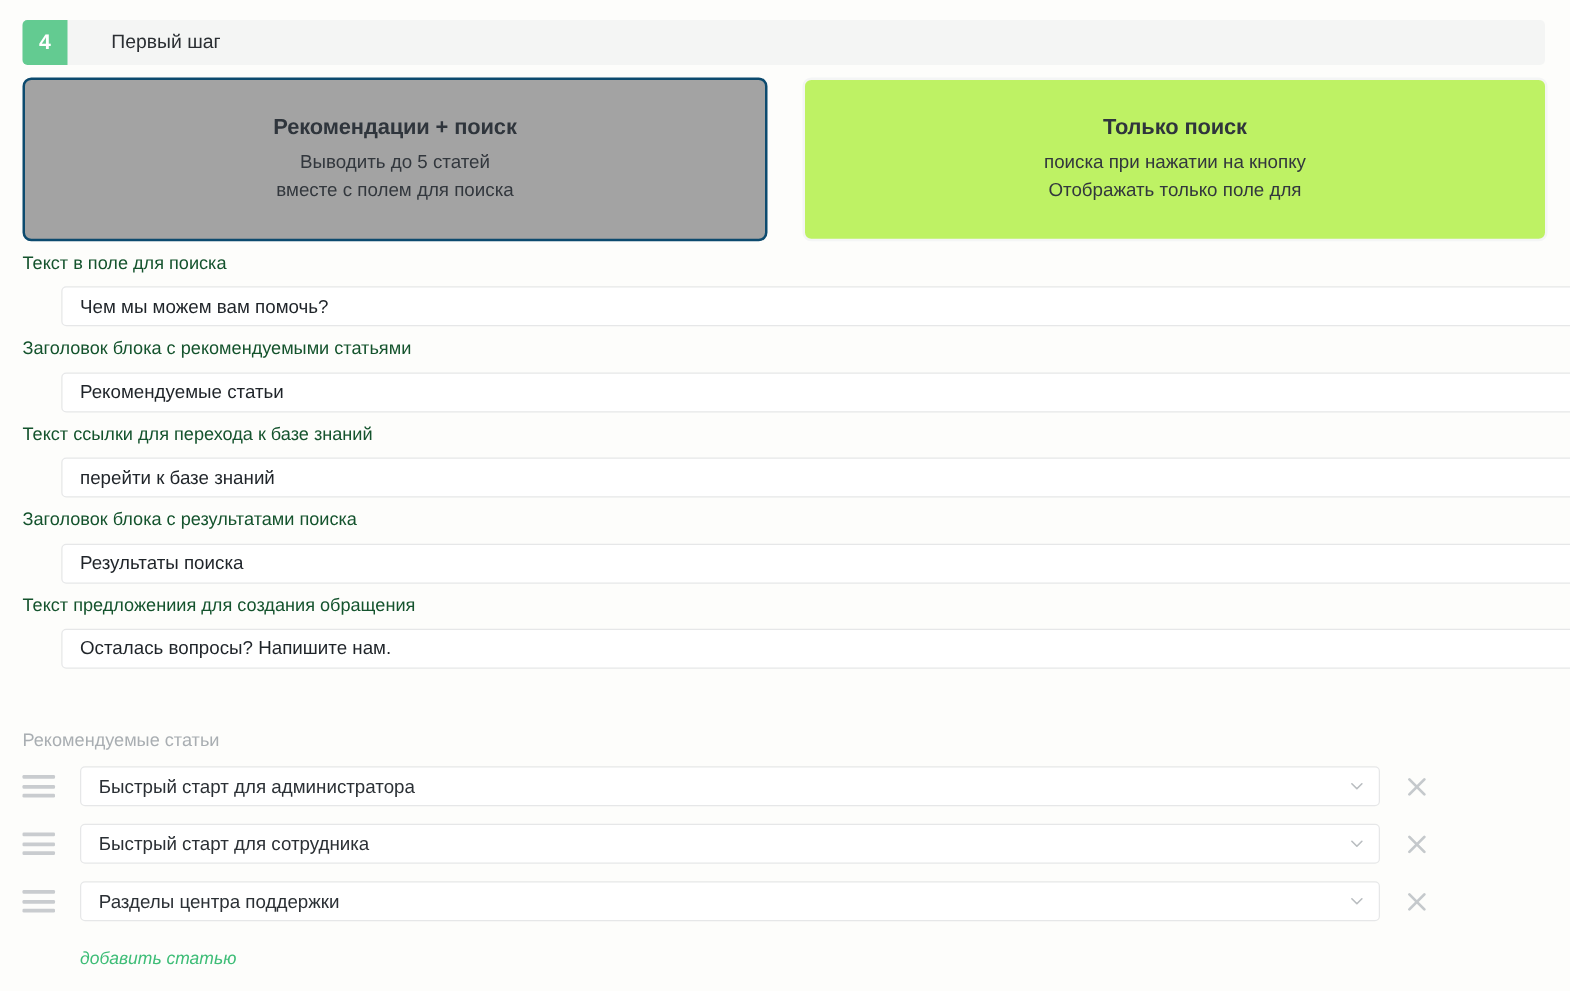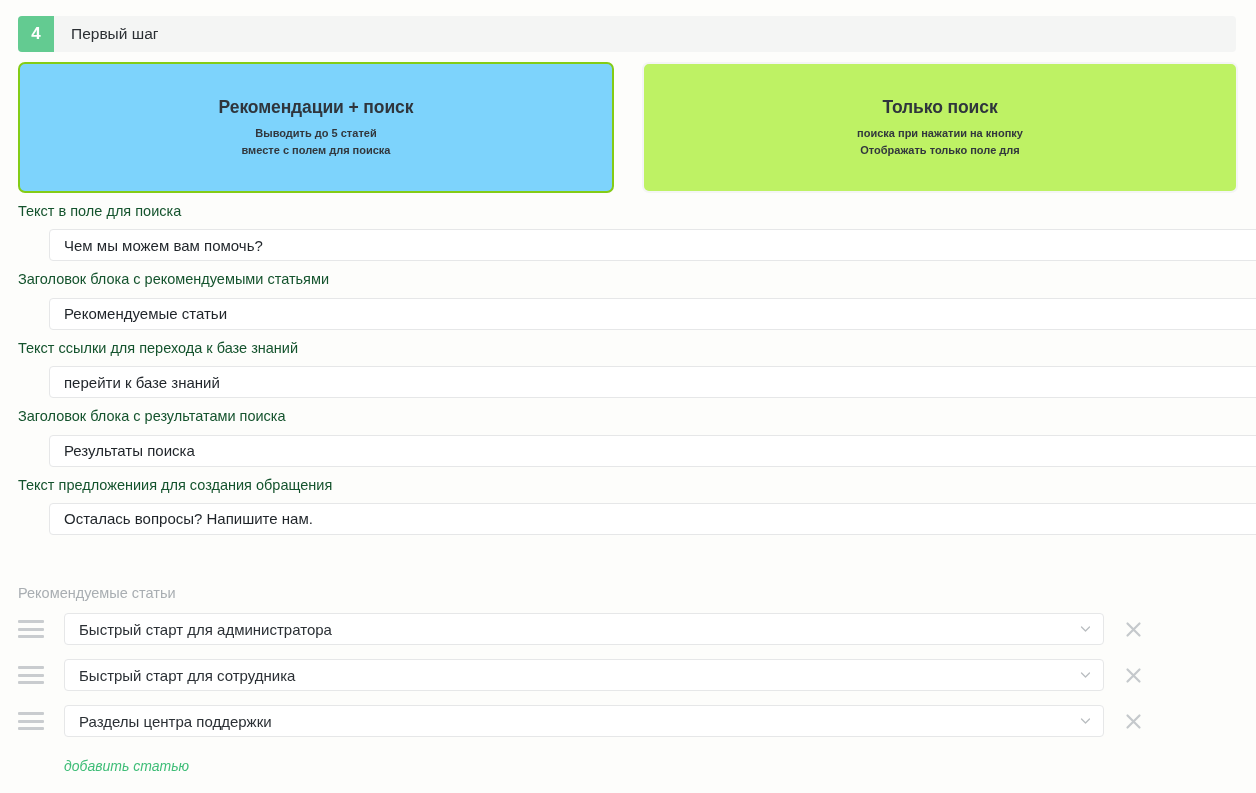--- a/index.html
+++ b/index.html
@@ -44,20 +44,21 @@
     align-items: center;
     justify-content: center;
     letter-spacing: 0;
   }
   .step-title {
     display: flex;
     align-items: center;
     padding-left: 17px;
     font-size: 15.5px;
     color: #2b2f33;
+    margin-left: 18px;
   }
 
   
   .cards {
     position: absolute;
     left: 18px;
     top: 62px;
     width: 1220px;
     display: flex;
     gap: 28px;
@@ -67,39 +68,38 @@
     height: 131px;
     border-radius: 7px;
     display: flex;
     flex-direction: column;
     align-items: center;
     justify-content: center;
     text-align: center;
     cursor: pointer;
   }
   .card.selected {
-    background: #7dd3fc;
-    border: 2px solid #84cc16;
+    background: #a3a3a3;
+    border: 2px solid #0c4a6e;
   }
   .card.unselected {
     background: #bef264;
     border: 2px solid #f4f5f5;
   }
   .card-title {
     font-size: 17.5px;
     font-weight: 700;
     color: #2f353c;
     margin-bottom: 7px;
     letter-spacing: -0.1px;
   }
   .card-desc-line {
-    font-size: 11px;
+    font-size: 15px;
     color: #32373d;
     line-height: 1.48;
-    font-weight: bold;
   }
 
   
   .form {
     position: absolute;
     left: 18px;
     top: 203px;
     width: 1220px;
   }
   .field { margin-bottom: 10px; }

